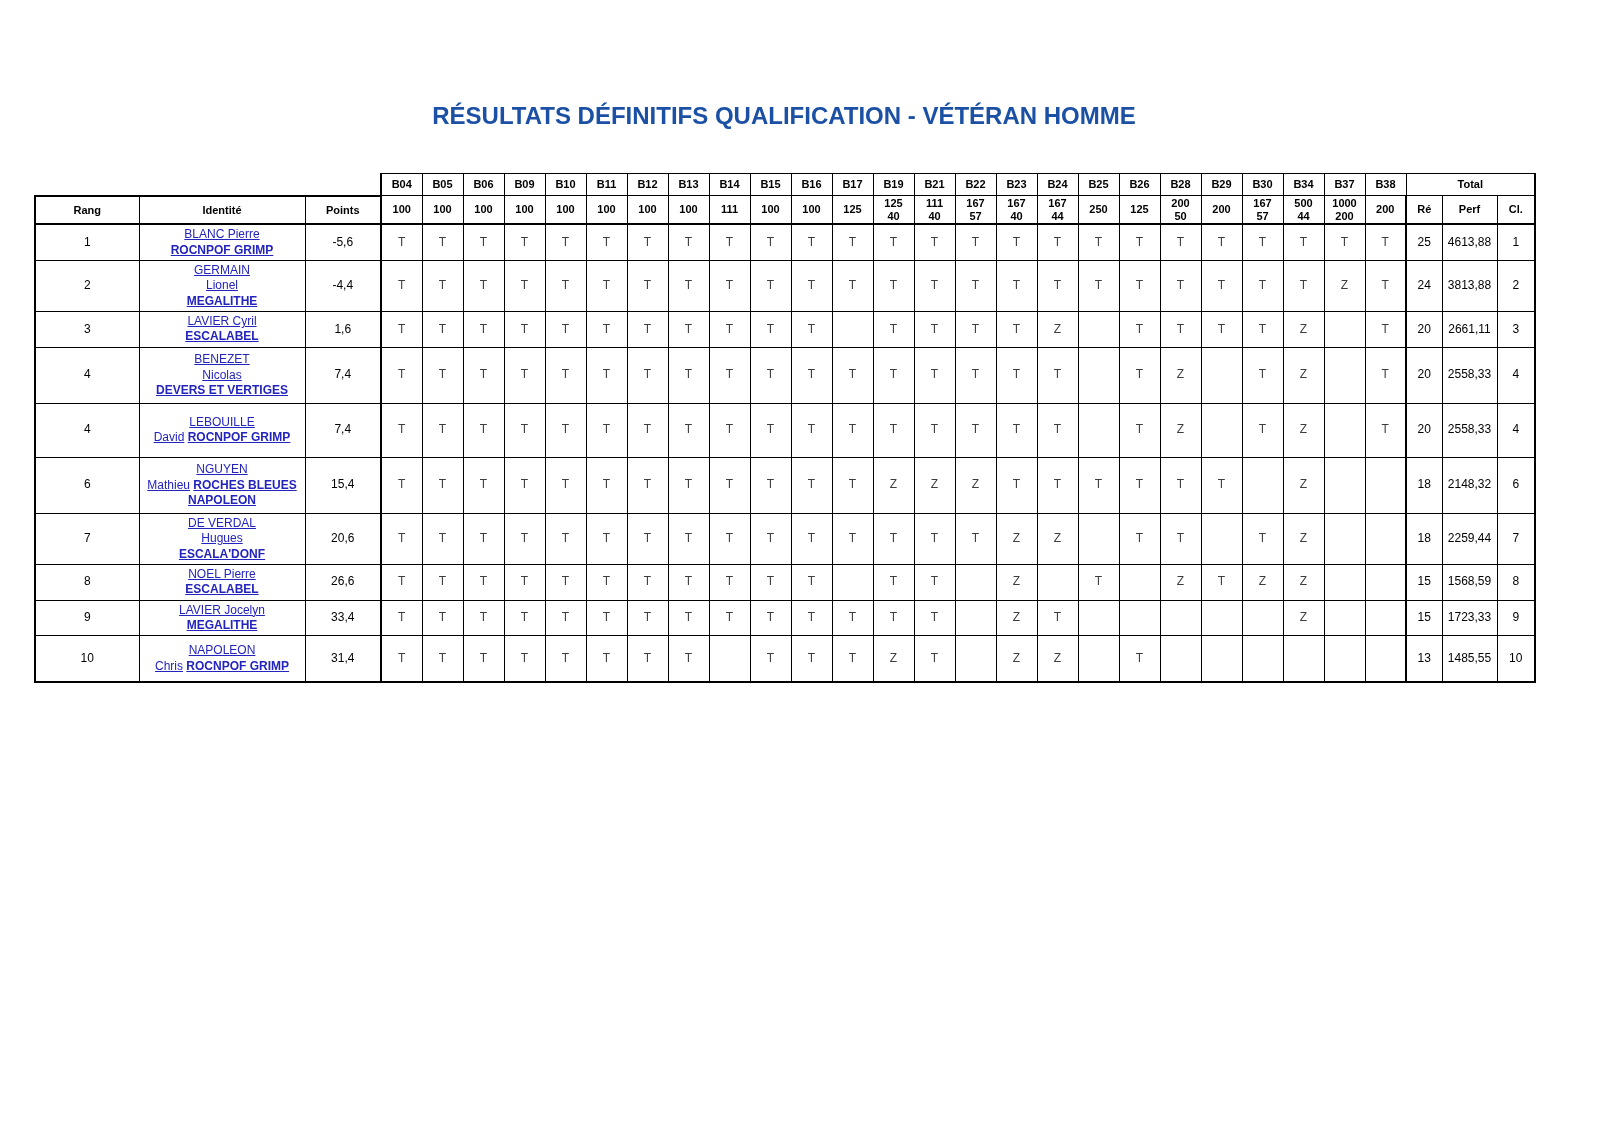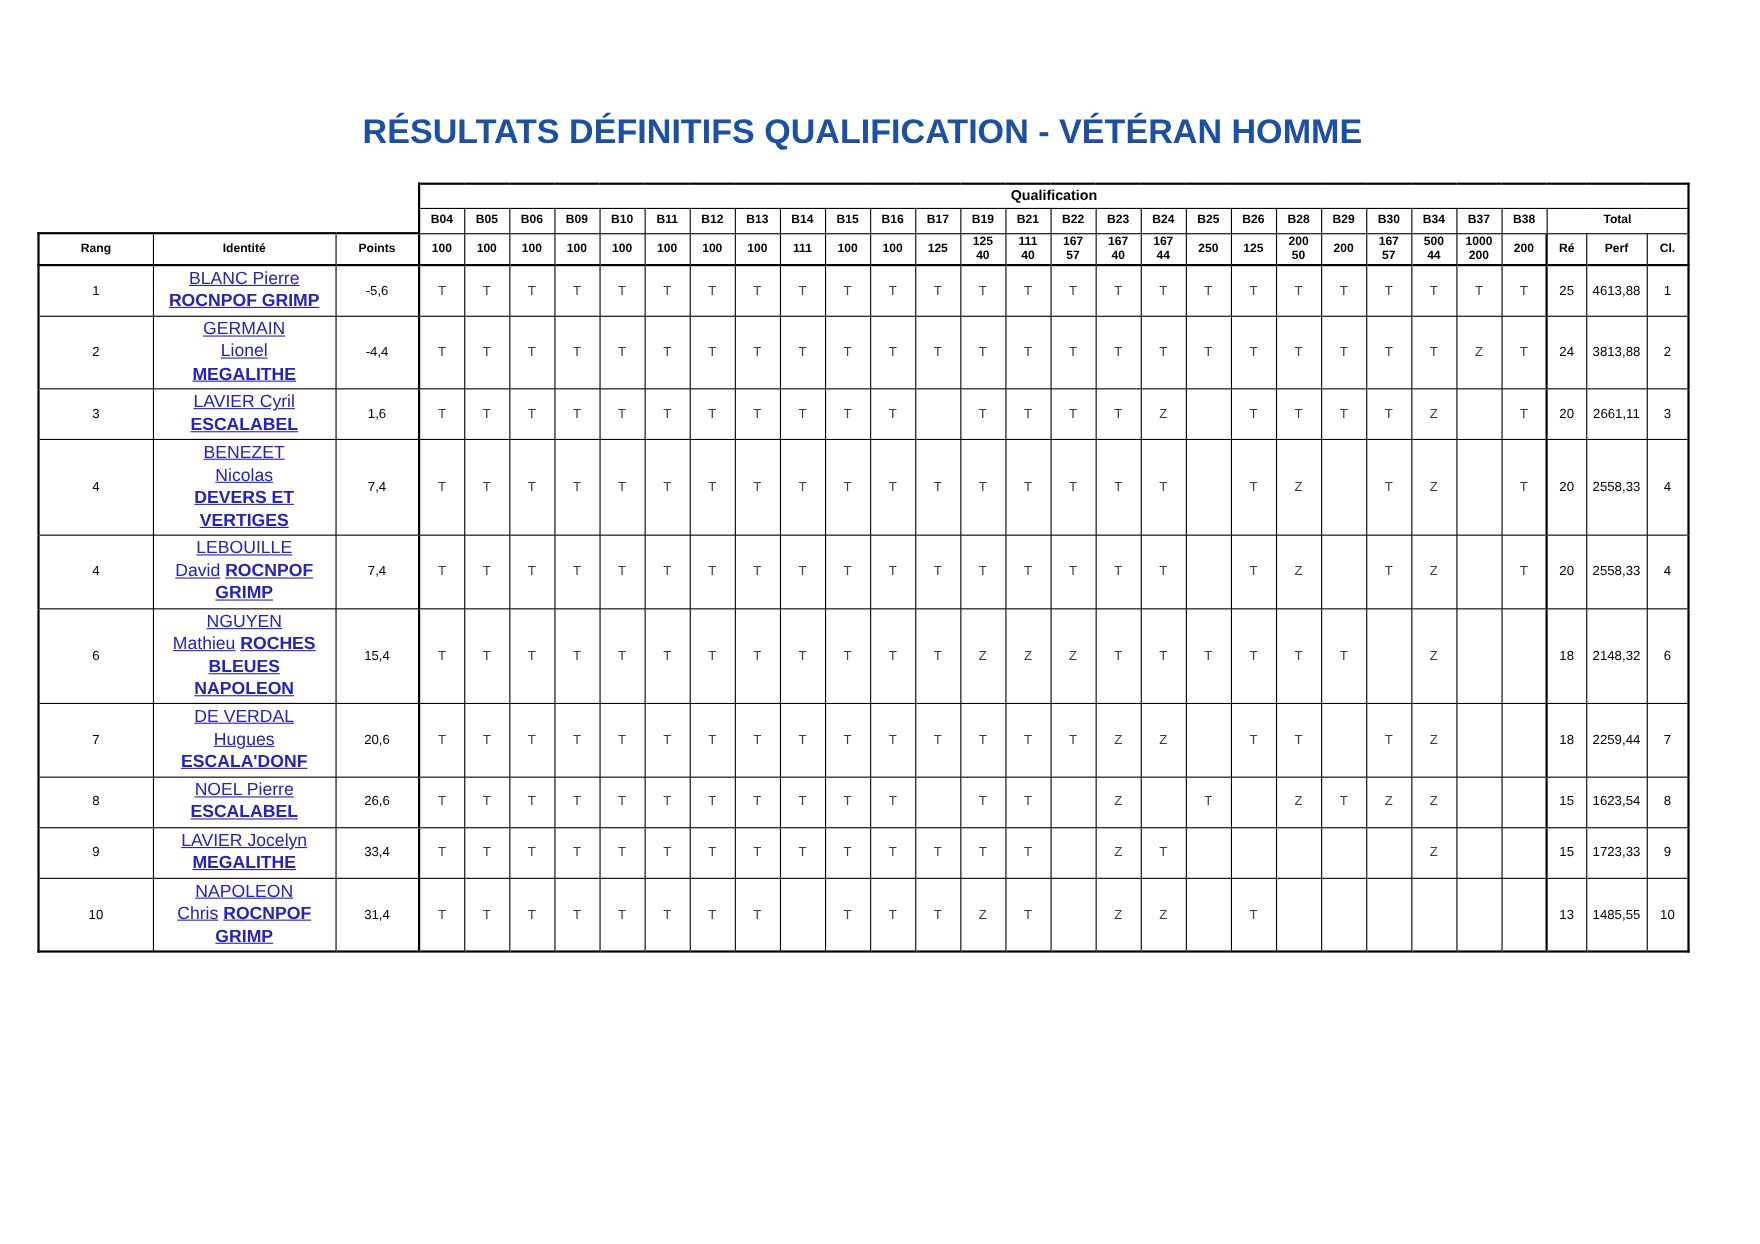--- a/index.html
+++ b/index.html
@@ -3,22 +3,22 @@
 <meta charset="utf-8">
 <style>
   * { box-sizing: border-box; }
   html, body { margin: 0; padding: 0; }
   body {
     width: 1600px; height: 1131px; background: #ffffff;
     font-family: "Liberation Sans", sans-serif; color: #000;
   }
   .page { position: relative; width: 1600px; height: 1131px; overflow: hidden; }
   h1.title {
-    margin: 102px 0 28px 34px; width: 1500px; text-align: center;
-    font-size: 31px; font-weight: bold; color: var(--title-blue, #1b50a5);
+    margin: 102px 0 43px 34px; width: 1500px; text-align: center;
+    font-size: 24px; font-weight: bold; color: var(--title-blue, #1b50a5);
     white-space: nowrap;
   }
   table.results {
     border-collapse: collapse; table-layout: fixed;
     margin-left: 34px; width: 1500px; font-size: 12px;
   }
   th, td {
     border: 1px solid #000; text-align: center; vertical-align: middle;
     padding: 1px 0; line-height: 1.15; overflow: hidden;
   }
@@ -37,21 +37,21 @@
   tbody tr:nth-child(2)  { height: 44px; }
   tbody tr:nth-child(3)  { height: 34px; }
   tbody tr:nth-child(4)  { height: 56px; }
   tbody tr:nth-child(5)  { height: 54px; }
   tbody tr:nth-child(6)  { height: 56px; }
   tbody tr:nth-child(7)  { height: 48px; }
   tbody tr:nth-child(8)  { height: 32px; }
   tbody tr:nth-child(9)  { height: 32px; }
   tbody tr:nth-child(10) { height: 46px; }
   td.mark { color: var(--mark-color, #3d3d3d); }
-  td.identity { font-size: 16px; line-height: 1.28; padding: 2px 1px; }
+  td.identity { font-size: 12px; line-height: 1.28; padding: 2px 1px; }
   td.identity a { color: var(--link-blue, #2323bd); text-decoration: underline; cursor: pointer; }
   td.identity a.club { font-weight: bold; }
 </style>
 </head>
 <body>
 
 <div class="page">
   <h1 class="title">RÉSULTATS DÉFINITIFS QUALIFICATION - VÉTÉRAN HOMME</h1>
 
   <table class="results">
@@ -82,24 +82,20 @@
         <col style="width: 41px;">
         <col style="width: 41px;">
         <col style="width: 41px;">
         <col style="width: 41px;">
         <col style="width: 41px;">
         <col style="width: 36px;">
         <col style="width: 55px;">
         <col style="width: 38px;">
       </colgroup>
     <thead>
-      <tr>
-        <td class="nob" colspan="3"></td>
-        <th class="qual bt2 bl2 br2" colspan="28">Qualification</th>
-      </tr>
       <tr id="code-row">
         <td class="nob" colspan="3"></td>
         <th class="bl2">B04</th>
           <th>B05</th>
           <th>B06</th>
           <th>B09</th>
           <th>B10</th>
           <th>B11</th>
           <th>B12</th>
           <th>B13</th>
@@ -498,21 +494,21 @@
           <td class="mark"></td>
           <td class="mark">T</td>
           <td class="mark"></td>
           <td class="mark">Z</td>
           <td class="mark">T</td>
           <td class="mark">Z</td>
           <td class="mark">Z</td>
           <td class="mark"></td>
           <td class="mark"></td>
           <td class="bl2">15</td>
-          <td>1623,54</td>
+          <td>1568,59</td>
           <td class="br2">8</td>
         </tr>
         <tr>
           <td class="bl2">9</td>
           <td class="identity">
             <div><a class="name">LAVIER Jocelyn</a></div>
             <div><a class="club">MEGALITHE</a></div>
           </td>
           <td>33,4</td>
           <td class="mark bl2">T</td>

